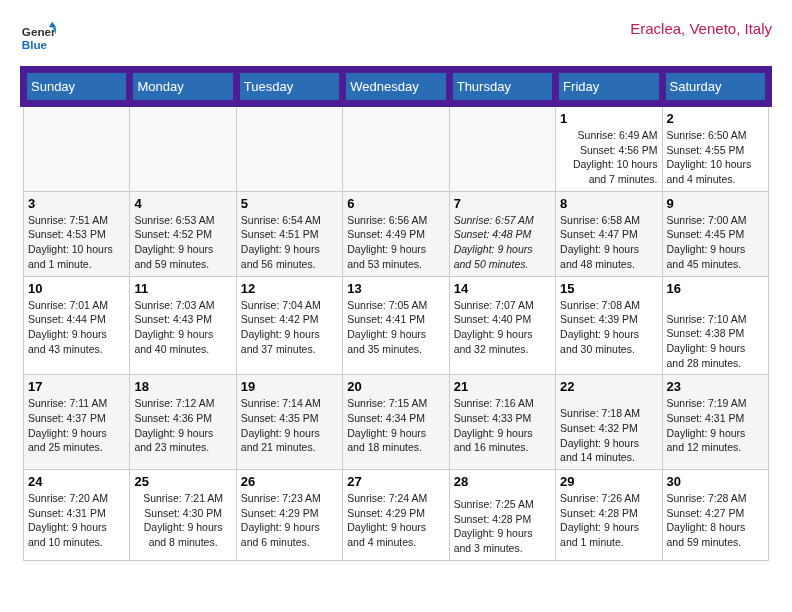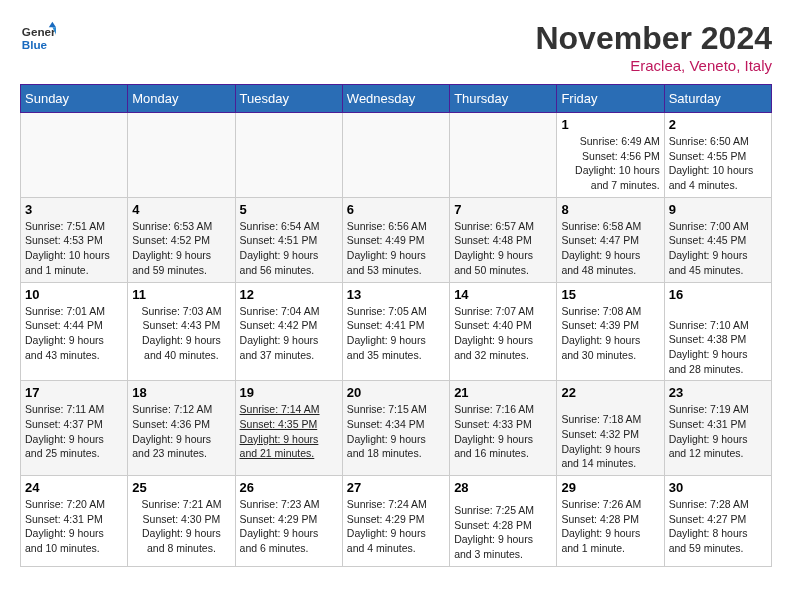--- a/index.html
+++ b/index.html
@@ -42,21 +42,21 @@
       border-collapse: collapse;
       font-size: 11px;
     }
     thead tr th {
       background-color: #2a6db5;
       color: #fff;
       padding: 6px 4px;
       text-align: left;
       font-size: 13px;
       font-weight: normal;
-      border: 1px solid #4c1d95;
+      border: 7px solid #4c1d95;
     }
     tbody tr td {
       border: 1px solid #ccc;
       vertical-align: top;
       padding: 4px;
       width: calc(100% / 7);
       min-height: 80px;
       background: #fff;
     }
     tbody tr:nth-child(even) td {
@@ -83,21 +83,20 @@
 <div class="header-area">
   <div class="logo">
     <svg class="logo-icon" viewBox="0 0 40 40">
       <text x="2" y="18" font-size="13" font-weight="bold" fill="#333">General</text>
       <text x="2" y="32" font-size="13" font-weight="bold" fill="#1a6bbf">Blue</text>
       <polygon points="32,8 40,8 36,2" fill="#1a6bbf"></polygon>
       <polygon points="36,8 40,16 40,8" fill="#2a8ad4"></polygon>
     </svg>
   </div>
   <div class="title-area">
-    <div class="month-title">November 2024</div>
     <div class="location">Eraclea, Veneto, Italy</div>
   </div>
 </div>
 
 <table>
   <thead>
     <tr id="weekday-header">
     <th>Sunday</th>
         <th>Monday</th>
         <th>Tuesday</th>
@@ -153,21 +152,21 @@
         </td>
         <td>
           <span class="day-number">6</span>
           <div class="day-info" style="white-space: pre-line;">Sunrise: 6:56 AM
 Sunset: 4:49 PM
 Daylight: 9 hours
 and 53 minutes.</div>
         </td>
         <td>
           <span class="day-number">7</span>
-          <div class="day-info" style="white-space: pre-line;">Sunrise: 6:57 AM
+          <div class="day-info" style="white-space: pre-line; font-style: italic;">Sunrise: 6:57 AM
 Sunset: 4:48 PM
 Daylight: 9 hours
 and 50 minutes.</div>
         </td>
         <td>
           <span class="day-number">8</span>
           <div class="day-info" style="white-space: pre-line;">Sunrise: 6:58 AM
 Sunset: 4:47 PM
 Daylight: 9 hours
 and 48 minutes.</div>
@@ -183,21 +182,21 @@
       <tr>
         <td>
           <span class="day-number">10</span>
           <div class="day-info" style="white-space: pre-line;">Sunrise: 7:01 AM
 Sunset: 4:44 PM
 Daylight: 9 hours
 and 43 minutes.</div>
         </td>
         <td>
           <span class="day-number">11</span>
-          <div class="day-info" style="white-space: pre-line; text-align: center;">Sunrise: 7:03 AM
+          <div class="day-info" style="white-space: pre-line;">Sunrise: 7:03 AM
 Sunset: 4:43 PM
 Daylight: 9 hours
 and 40 minutes.</div>
         </td>
         <td>
           <span class="day-number">12</span>
           <div class="day-info" style="white-space: pre-line;">Sunrise: 7:04 AM
 Sunset: 4:42 PM
 Daylight: 9 hours
 and 37 minutes.</div>
@@ -241,21 +240,21 @@
         </td>
         <td>
           <span class="day-number">18</span>
           <div class="day-info" style="white-space: pre-line;">Sunrise: 7:12 AM
 Sunset: 4:36 PM
 Daylight: 9 hours
 and 23 minutes.</div>
         </td>
         <td>
           <span class="day-number">19</span>
-          <div class="day-info" style="white-space: pre-line; text-decoration: underline;">Sunrise: 7:14 AM
+          <div class="day-info" style="white-space: pre-line;">Sunrise: 7:14 AM
 Sunset: 4:35 PM
 Daylight: 9 hours
 and 21 minutes.</div>
         </td>
         <td>
           <span class="day-number">20</span>
           <div class="day-info" style="white-space: pre-line;">Sunrise: 7:15 AM
 Sunset: 4:34 PM
 Daylight: 9 hours
 and 18 minutes.</div>

